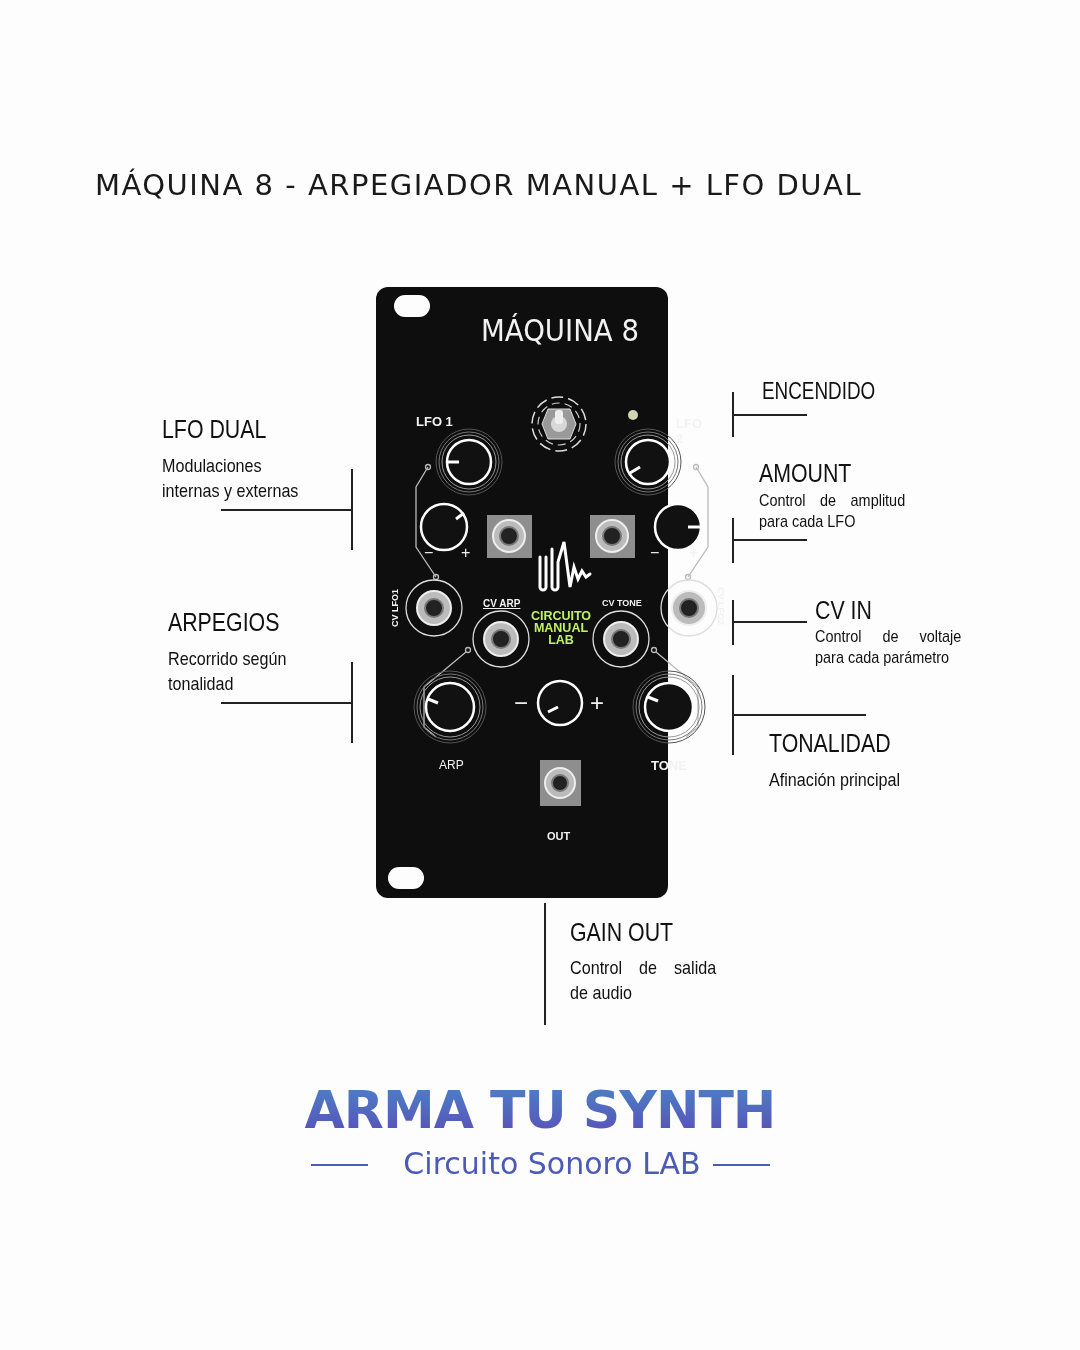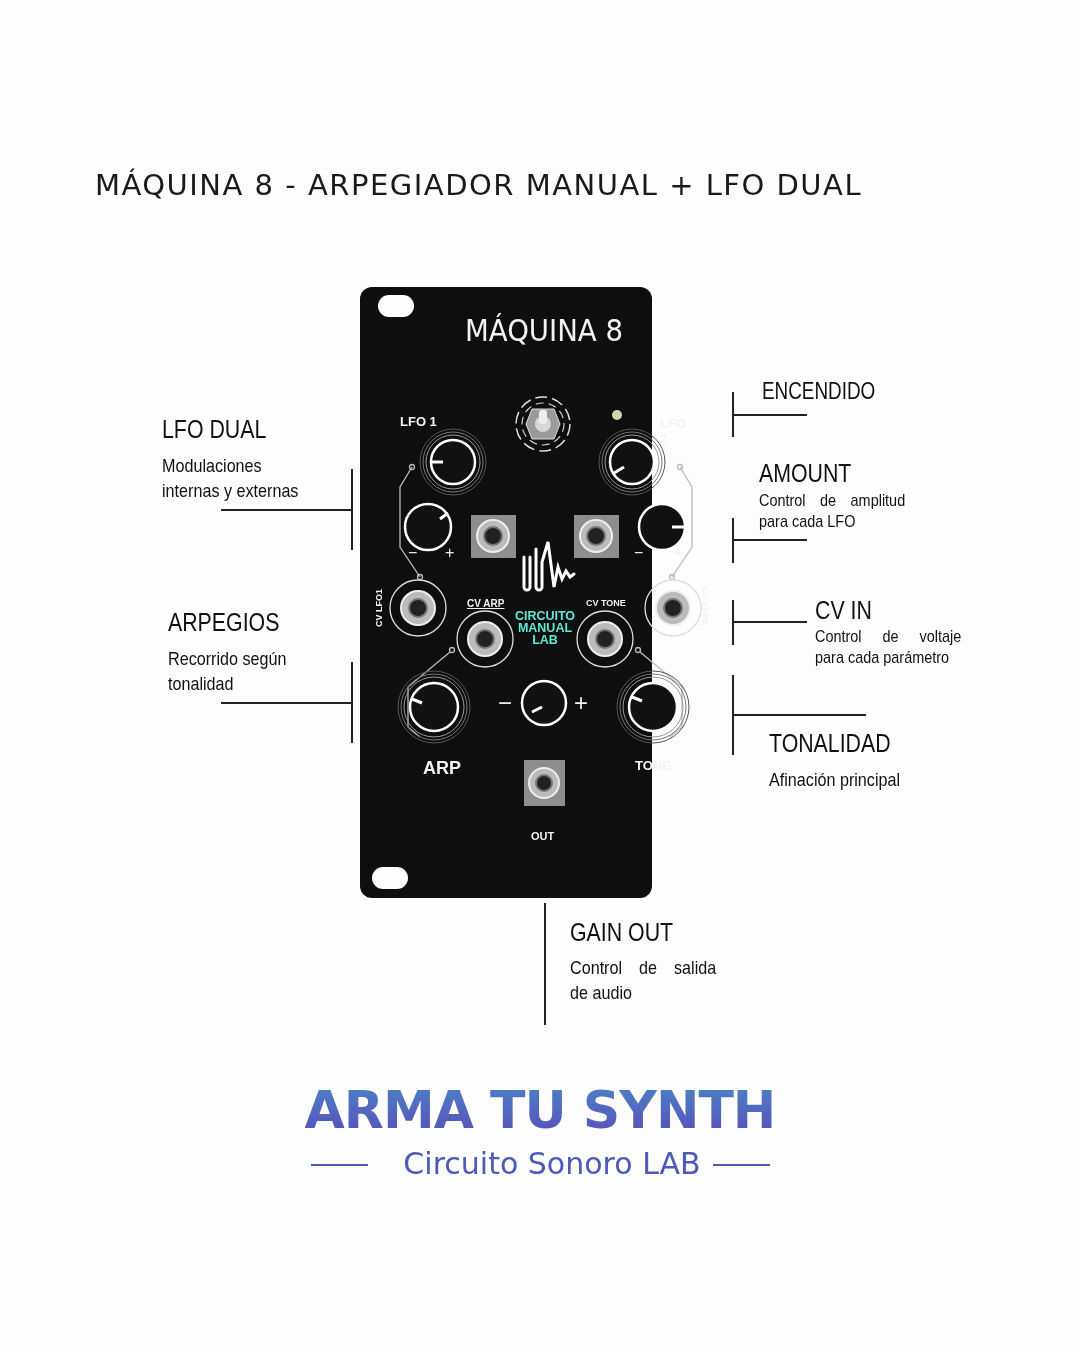--- a/index.html
+++ b/index.html
@@ -3,21 +3,21 @@
 <meta charset="utf-8">
 <style>
   html,body{margin:0;padding:0;}
   body{width:1080px;height:1350px;background:#fdfdfd;position:relative;overflow:hidden;font-family:"Liberation Sans",sans-serif;color:#111;}
   .abs{position:absolute;}
   .main-title{left:0;width:957px;top:168px;text-align:center;font-family:"DejaVu Sans",sans-serif;font-size:29px;letter-spacing:1.5px;color:#1a1a1a;}
   .callout-title{font-family:"Liberation Sans",sans-serif;font-size:26px;color:#111;transform:scaleX(0.82);transform-origin:left top;white-space:nowrap;}
   .callout-desc{font-family:"Liberation Sans",sans-serif;font-size:19px;line-height:25px;color:#111;transform:scaleX(0.85);transform-origin:left top;}
   .just{text-align:justify;text-align-last:justify;}
   .line{background:#222;}
-  .panel{left:360px;top:287px;width:292px;height:611px;background:#0e0e0e;border-radius:12px;}
+  .panel{left:376px;top:287px;width:292px;height:611px;background:#0e0e0e;border-radius:12px;}
   .footer-title{left:0;width:1080px;top:1080px;text-align:center;font-family:"DejaVu Sans",sans-serif;font-weight:bold;font-size:52px;letter-spacing:-1px;background:linear-gradient(180deg,#4a86c6 0%,#5a4bb8 100%);-webkit-background-clip:text;background-clip:text;color:transparent;}
   .footer-sub{left:0;width:1080px;top:1146px;text-align:center;font-family:"DejaVu Sans",sans-serif;font-size:30px;color:#4c5ab8;padding-left:12px;}
 </style>
 </head>
 <body>
 
 <div class="abs main-title">MÁQUINA 8 - ARPEGIADOR MANUAL + LFO DUAL</div>
 
 <div class="abs callout-title" style="left:162px;top:414px;">LFO DUAL</div>
 <div class="abs callout-desc" style="left:162px;top:453px;width:180px;">
@@ -191,30 +191,30 @@
   <div class="abs" style="left:48px;top:257px;font-size:16px;color:#f2f2f2;">−</div>
   <div class="abs" style="left:85px;top:257px;font-size:16px;color:#f2f2f2;">+</div>
   <div class="abs" style="left:274px;top:257px;font-size:16px;color:#f2f2f2;">−</div>
   <div class="abs" style="left:313px;top:257px;font-size:16px;color:#f2f2f2;">+</div>
 
   <div class="abs" style="left:14px;top:340px;font-size:9px;font-weight:bold;color:#f2f2f2;transform:rotate(-90deg);transform-origin:left top;white-space:nowrap;">CV LFO1</div>
   <div class="abs" style="left:350px;top:300px;font-size:9px;font-weight:bold;color:#f2f2f2;transform:rotate(90deg);transform-origin:left top;white-space:nowrap;">CV LFO2</div>
   <div class="abs" style="left:107px;top:311px;font-size:10px;font-weight:bold;color:#f2f2f2;text-decoration:underline;">CV ARP</div>
   <div class="abs" style="left:226px;top:311px;font-size:9px;font-weight:bold;color:#f2f2f2;">CV TONE</div>
 
-  <div class="abs" style="left:144px;top:323px;width:82px;text-align:center;font-size:12.5px;font-weight:bold;line-height:12px;color:#5eead4;">
+  <div class="abs" style="left:144px;top:323px;width:82px;text-align:center;font-size:12.5px;font-weight:bold;line-height:12px;color:#bef264;">
     <div>CIRCUITO</div>
     <div>MANUAL</div>
     <div>LAB</div>
   </div>
 
   <div class="abs" style="left:138px;top:402px;font-size:24px;color:#f2f2f2;">−</div>
   <div class="abs" style="left:214px;top:402px;font-size:24px;color:#f2f2f2;">+</div>
 
-  <div class="abs" style="left:63px;top:471px;font-size:18px;font-weight:bold;color:#f2f2f2;">ARP</div>
+  <div class="abs" style="left:63px;top:471px;font-size:12px;font-weight:normal;color:#f2f2f2;">ARP</div>
   <div class="abs" style="left:275px;top:471px;font-size:13px;font-weight:bold;color:#f2f2f2;">TONE</div>
   <div class="abs" style="left:171px;top:543px;font-size:11px;font-weight:bold;color:#f2f2f2;">OUT</div>
 </div>
 
 <div class="abs footer-title">ARMA TU SYNTH</div>
 <div class="abs" style="left:311px;top:1164px;width:57px;height:1.5px;background:#4c5ab8;"></div>
 <div class="abs" style="left:713px;top:1164px;width:57px;height:1.5px;background:#4c5ab8;"></div>
 <div class="abs footer-sub">Circuito Sonoro LAB</div>
 
 </body></html>

